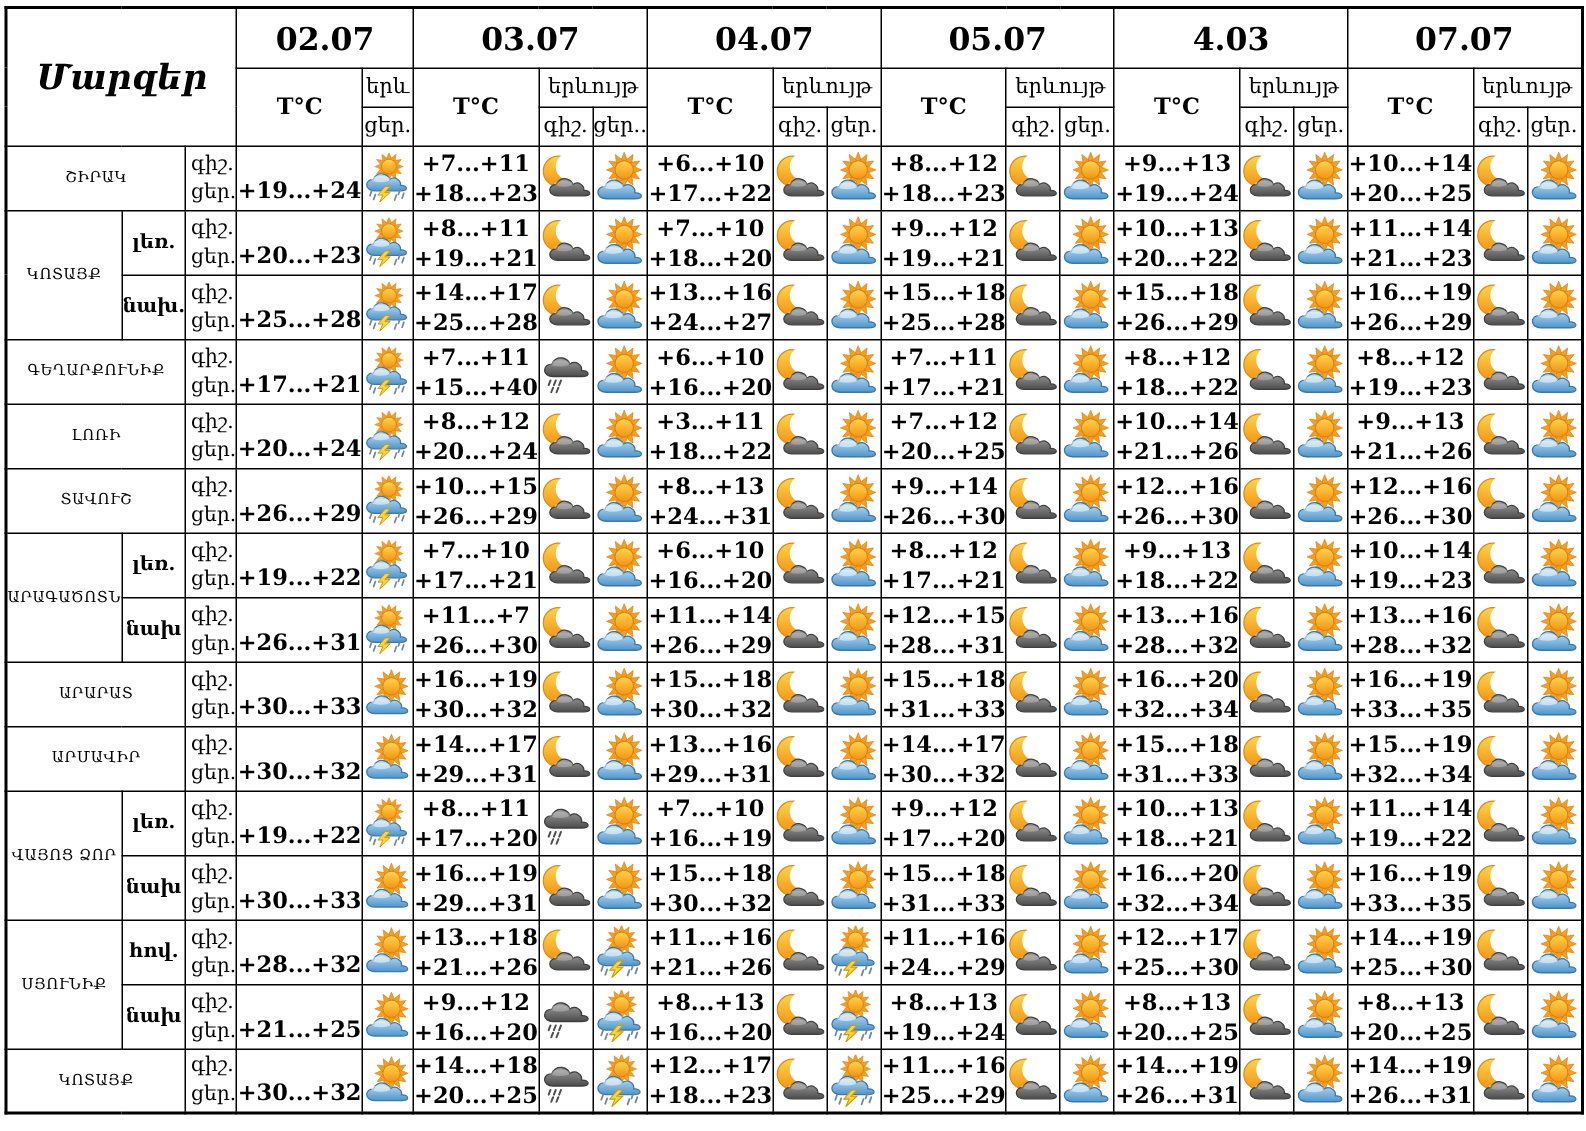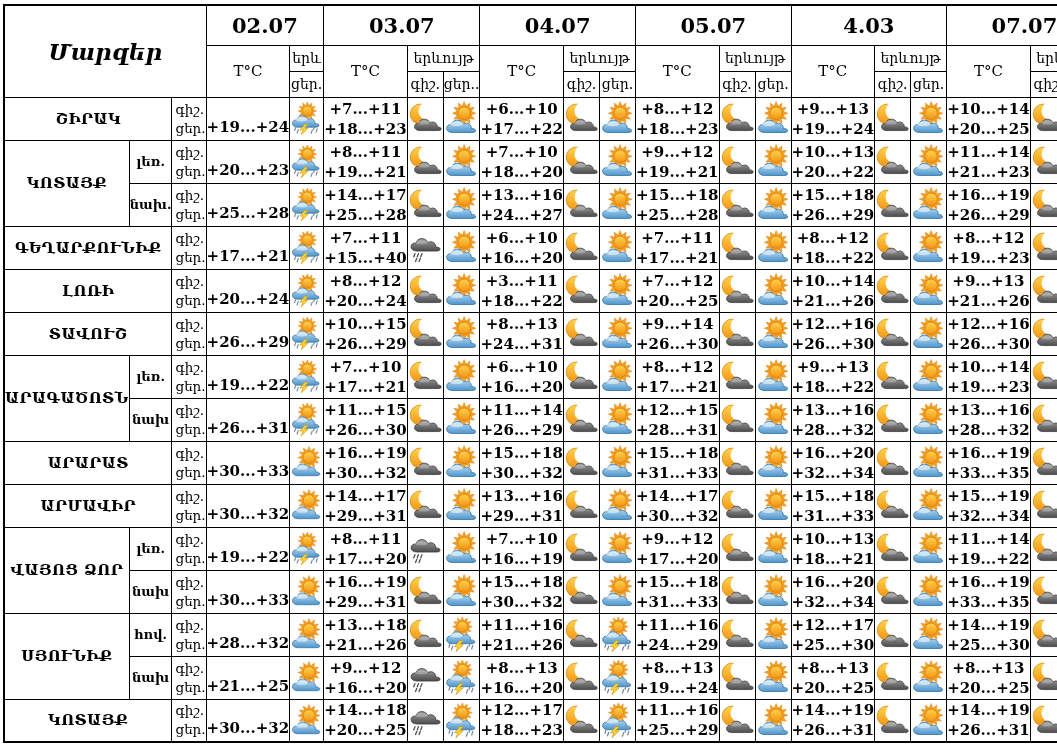--- a/index.html
+++ b/index.html
@@ -5,23 +5,23 @@
   html,body { margin:0; padding:0; background:#fff; }
   body { width:1057px; font-family:"DejaVu Serif","Liberation Serif",serif; color:#000; }
   .wrap { padding:4px 3px; }
   table { border-collapse:collapse; table-layout:fixed; border:2px solid #000; }
   th, td { border:1px solid #000; padding:0; text-align:center; vertical-align:middle; overflow:hidden; }
   thead tr.r1 { height:40px; }
   thead tr.r2, thead tr.r3 { height:26px; }
   tbody tr { height:43px; }
   .title-cell { font-style:italic; font-weight:bold; font-size:23px; }
   .date-cell { font-weight:bold; font-size:21px; font-family:"DejaVu Serif",serif; }
-  .tc-cell { font-size:15px; font-weight:normal;margin-top:44px; }
+  .tc-cell { font-size:15px; font-weight:bold;margin-top:44px; }
   .small-cell { font-size:14px; font-weight:normal;margin-left:48px; }
-  .region-cell { font-weight:bold; font-size:15px; letter-spacing:.4px; }
+  .region-cell { font-weight:normal; font-size:10px; letter-spacing:.4px; }
   .sub-cell { font-weight:bold; font-size:13px;margin-left:44px; }
   .dn-cell { font-size:13.5px; text-align:left; padding-left:3px; line-height:19px; }
   .temp-cell { font-weight:bold; font-size:15px; }
   .temp-cell .t-line { line-height:20px; white-space:nowrap; }
   .temp-cell.first-day { vertical-align:bottom; }
   .temp-cell.first-day .t-line { padding-bottom:3px; }
   .icon-cell svg.wicon { width:35px; height:35px; display:block; margin:0 auto; }
   .icon-cell.narrow svg.wicon { width:33px; height:33px; }
 </style>
 </head>
@@ -773,21 +773,21 @@
           </td>
           <td class="temp-cell first-day">
             <div class="t-line">+26...+31</div>
           </td>
           <td class="icon-cell narrow">
             <svg viewBox="0 0 40 40" class="wicon">
               <use href="#icon-thunderstorm" xlink:href="#icon-thunderstorm"></use>
             </svg>
           </td>
           <td class="temp-cell">
-            <div class="t-line">+11...+15</div>
+            <div class="t-line">+11...+7</div>
             <div class="t-line">+26...+30</div>
           </td>
           <td class="icon-cell">
             <svg viewBox="0 0 40 40" class="wicon">
               <use href="#icon-moon-cloud" xlink:href="#icon-moon-cloud"></use>
             </svg>
           </td>
           <td class="icon-cell">
             <svg viewBox="0 0 40 40" class="wicon">
               <use href="#icon-sun-cloud" xlink:href="#icon-sun-cloud"></use>

